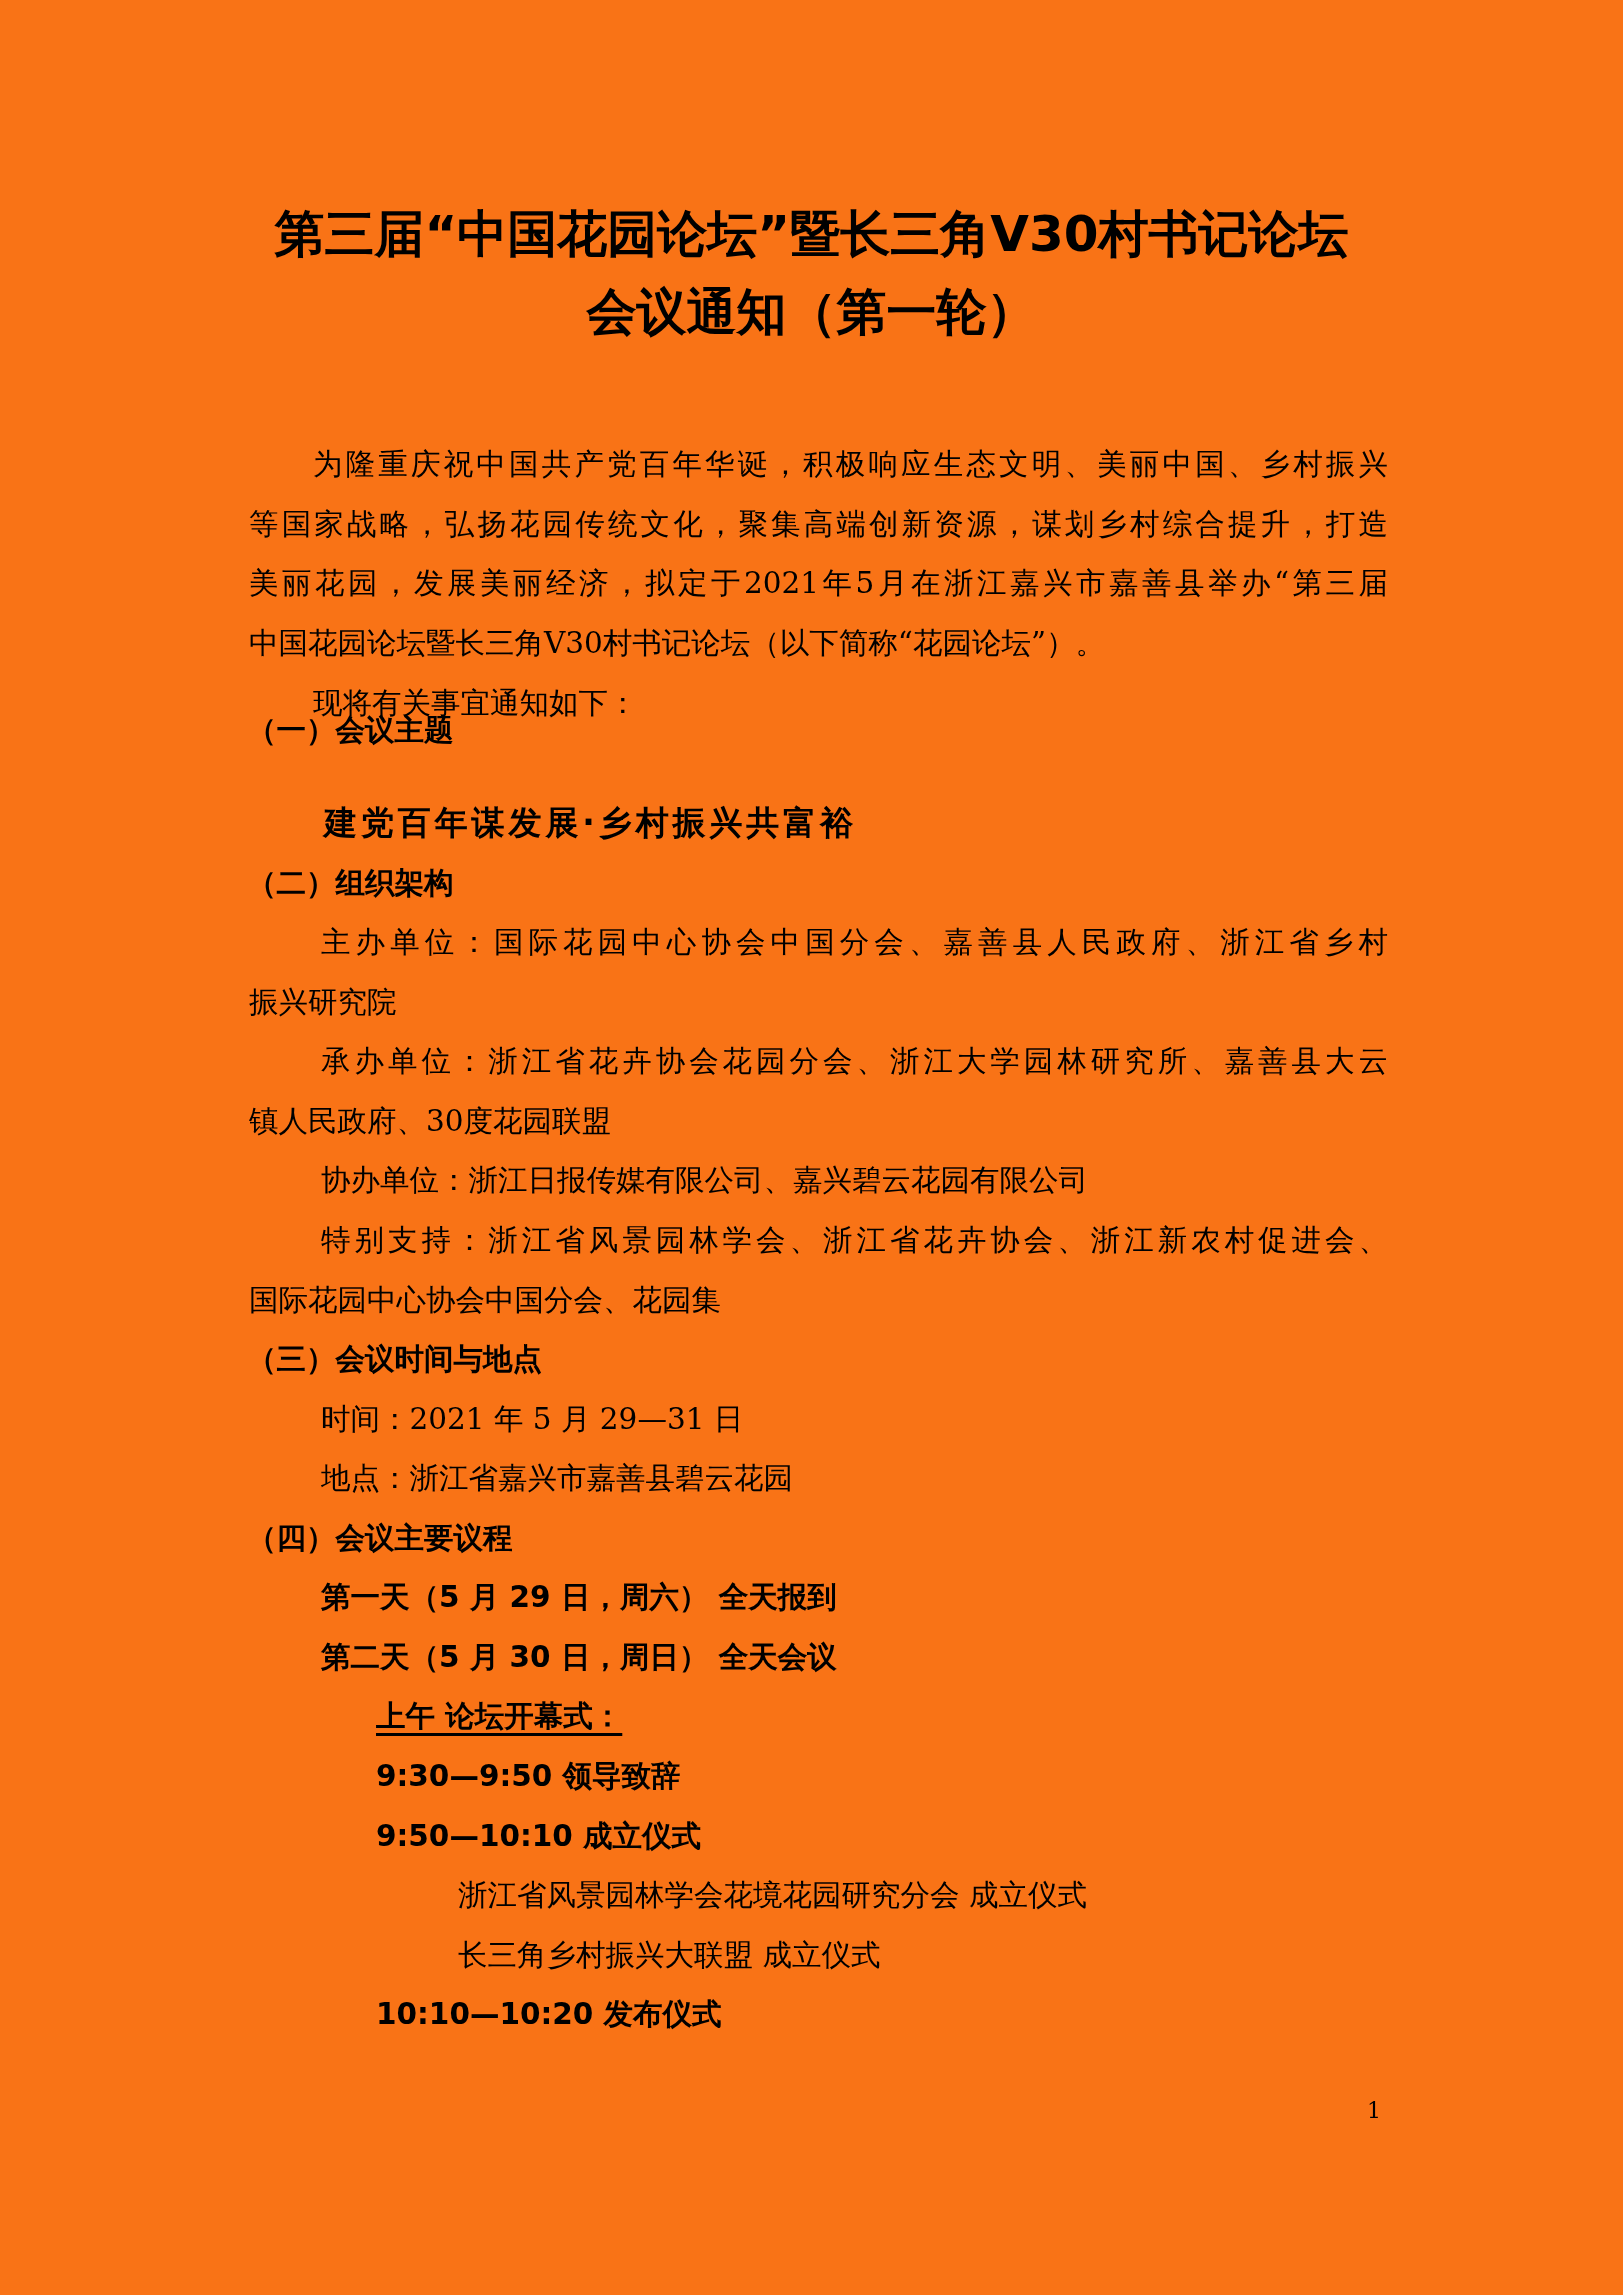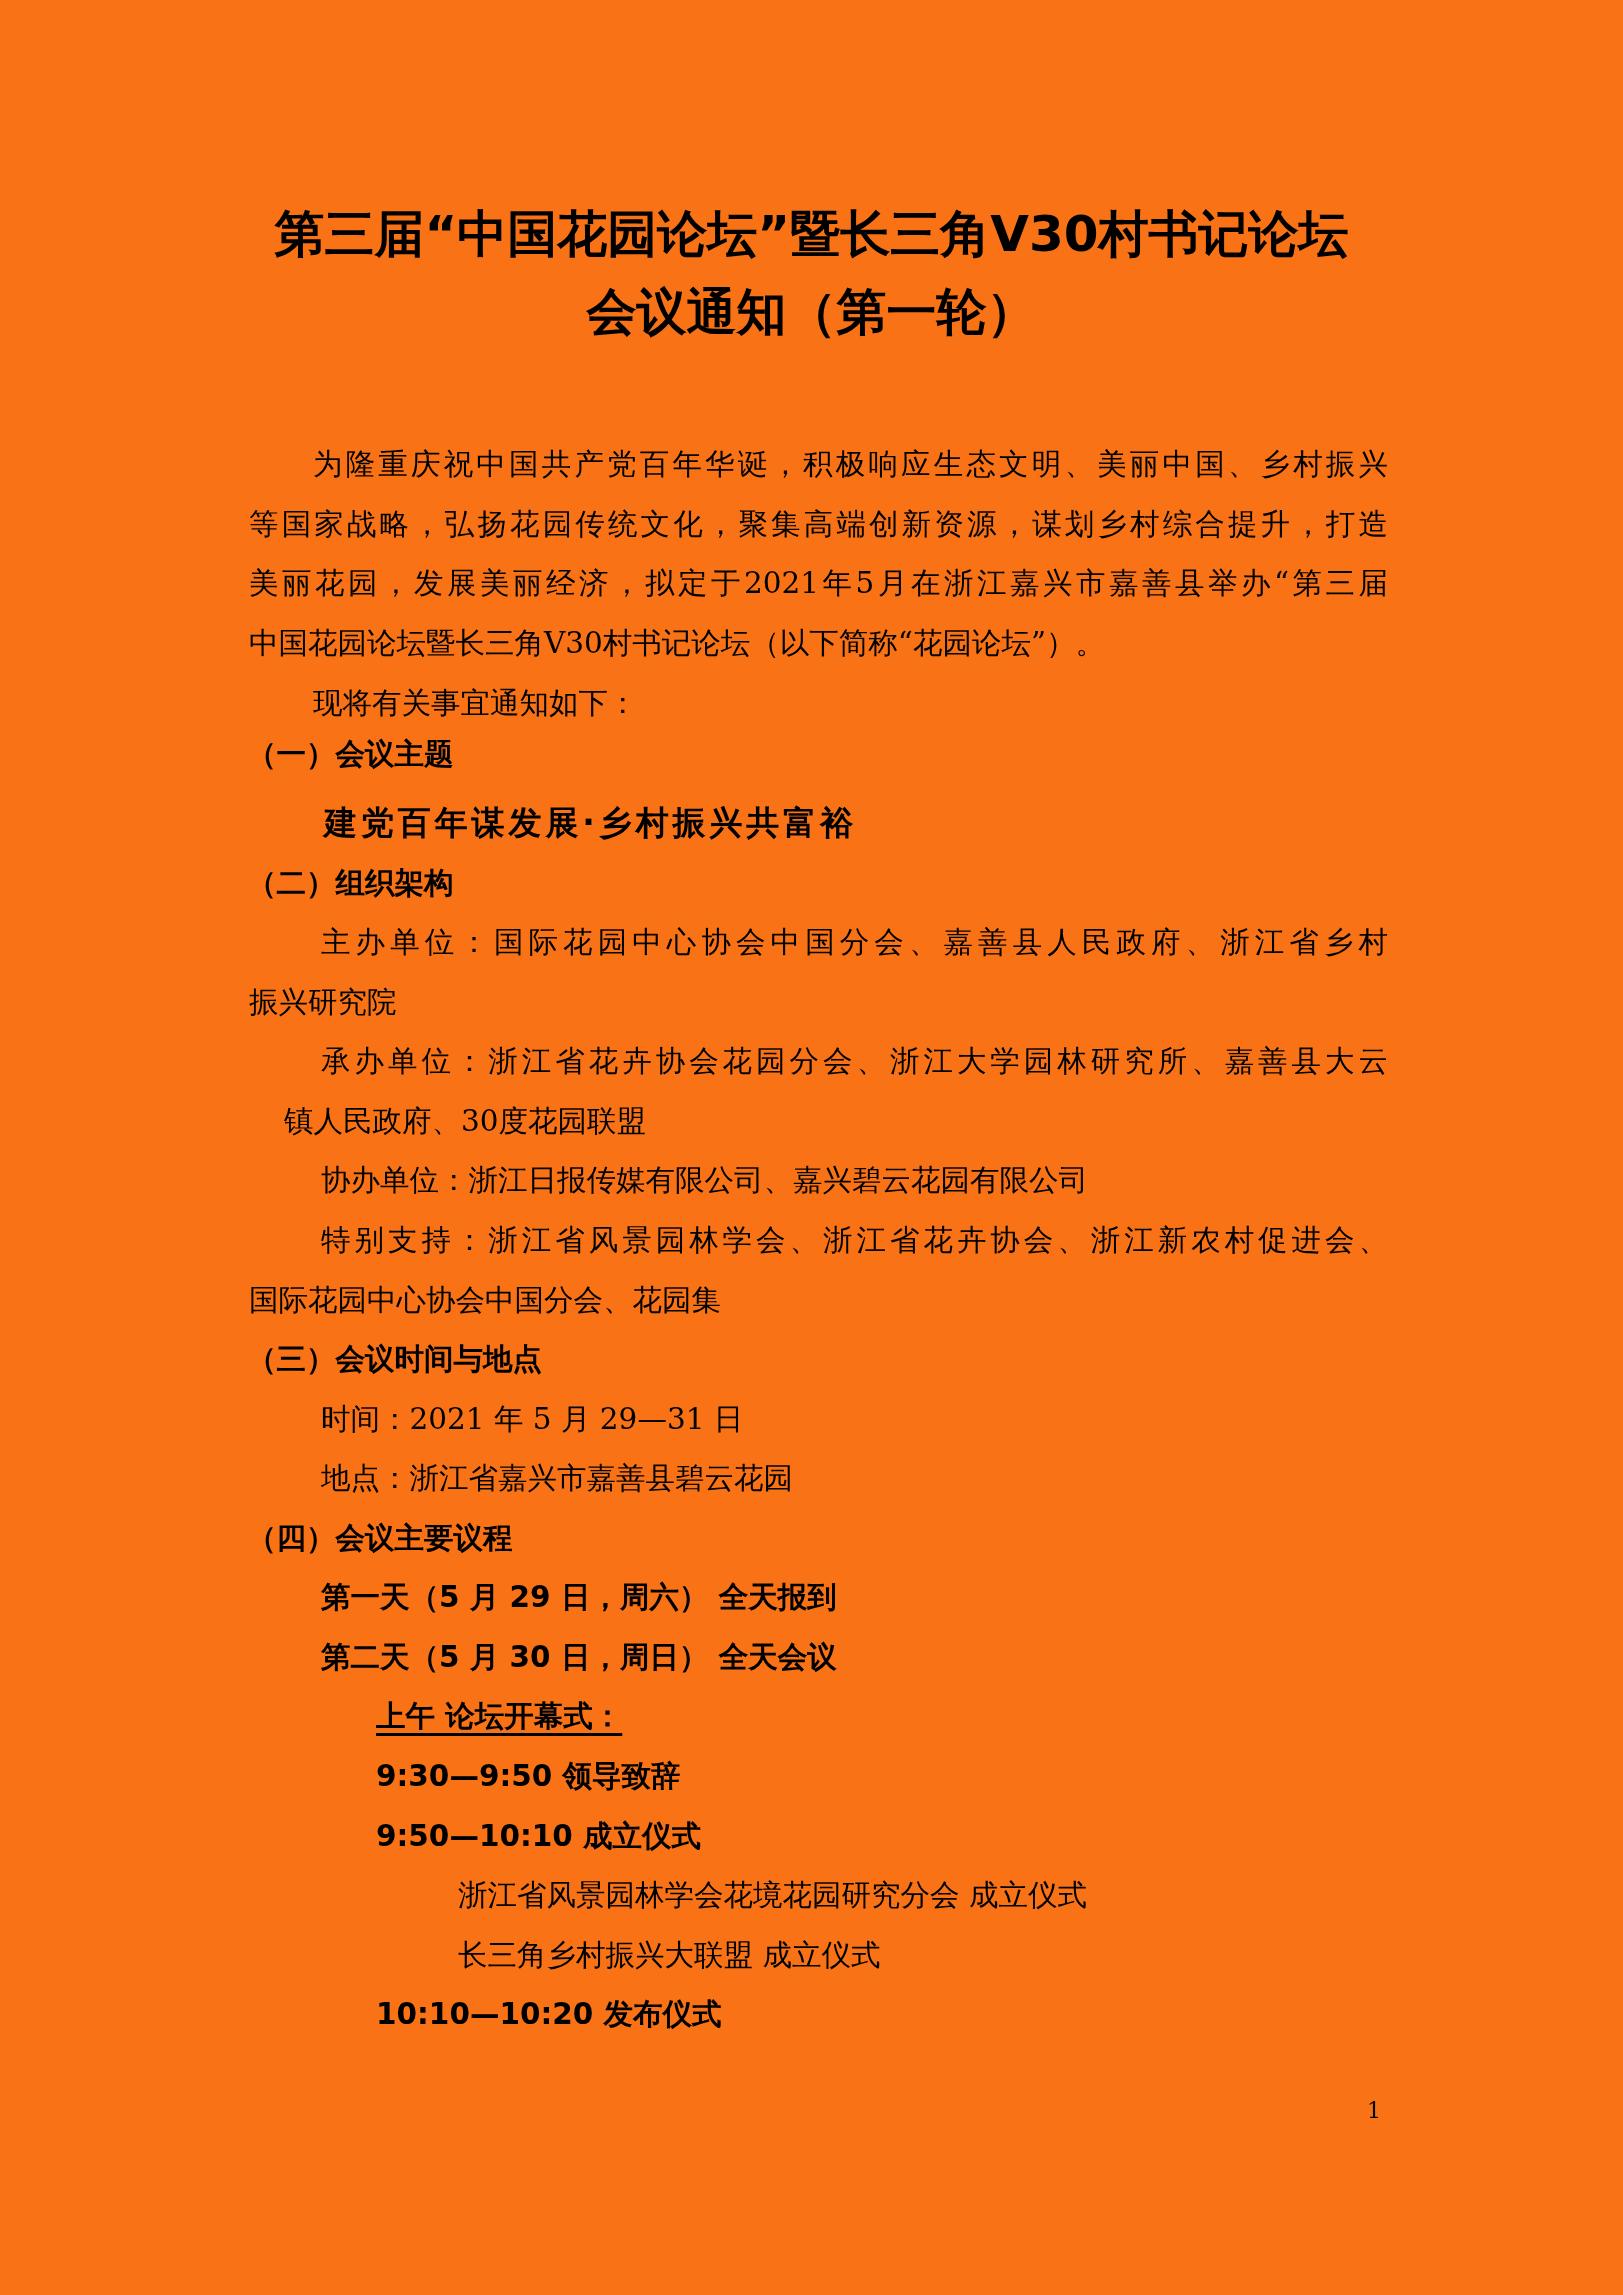--- a/index.html
+++ b/index.html
@@ -86,28 +86,28 @@
 
   <div class="title l1">第三届“中国花园论坛”暨长三角V30村书记论坛</div>
   <div class="title l2">会议通知（第一轮）</div>
 
   <div class="body-line left" style="left:313px; top:450px; width:1075px; text-align:justify; text-align-last:justify;">为隆重庆祝中国共产党百年华诞，积极响应生态文明、美丽中国、乡村振兴</div>
   <div class="body-line justify" style="top:510px;">等国家战略，弘扬花园传统文化，聚集高端创新资源，谋划乡村综合提升，打造</div>
   <div class="body-line justify" style="top:569px;">美丽花园，发展美丽经济，拟定于2021年5月在浙江嘉兴市嘉善县举办“第三届</div>
   <div class="body-line left" style="left:249px; top:629px;">中国花园论坛暨长三角V30村书记论坛（以下简称“花园论坛”）。</div>
   <div class="body-line left" style="left:313px; top:689px;">现将有关事宜通知如下：</div>
 
-  <div class="body-line left heading" style="left:247px; top:740px;">（一）会议主题</div>
+  <div class="body-line left heading" style="left:247px; top:716px;">（一）会议主题</div>
   <div class="body-line left theme" style="left:324px; top:806px;">建党百年谋发展·乡村振兴共富裕</div>
 
   <div class="body-line left heading" style="left:247px; top:869px;">（二）组织架构</div>
   <div class="body-line" style="left:321px; top:928px; width:1067px; text-align:justify; text-align-last:justify;">主办单位：国际花园中心协会中国分会、嘉善县人民政府、浙江省乡村</div>
   <div class="body-line left" style="left:249px; top:988px;">振兴研究院</div>
   <div class="body-line" style="left:321px; top:1047px; width:1067px; text-align:justify; text-align-last:justify;">承办单位：浙江省花卉协会花园分会、浙江大学园林研究所、嘉善县大云</div>
-  <div class="body-line left" style="left:249px; top:1107px;margin-left:35px;">镇人民政府、30度花园联盟</div>
+  <div class="body-line left" style="left:249px; top:1107px;">镇人民政府、30度花园联盟</div>
   <div class="body-line left" style="left:321px; top:1166px;">协办单位：浙江日报传媒有限公司、嘉兴碧云花园有限公司</div>
   <div class="body-line" style="left:321px; top:1226px; width:1067px; text-align:justify; text-align-last:justify;">特别支持：浙江省风景园林学会、浙江省花卉协会、浙江新农村促进会、</div>
   <div class="body-line left" style="left:249px; top:1286px;">国际花园中心协会中国分会、花园集</div>
 
   <div class="body-line left heading" style="left:247px; top:1345px;">（三）会议时间与地点</div>
   <div class="body-line left" style="left:321px; top:1405px;">时间：2021 年 5 月 29—31 日</div>
   <div class="body-line left" style="left:321px; top:1464px;">地点：浙江省嘉兴市嘉善县碧云花园</div>
 
   <div class="body-line left heading" style="left:247px; top:1524px;">（四）会议主要议程</div>
   <div class="body-line left bold-sans" style="left:321px; top:1583px;">第一天（5 月 29 日，周六） 全天报到</div>

